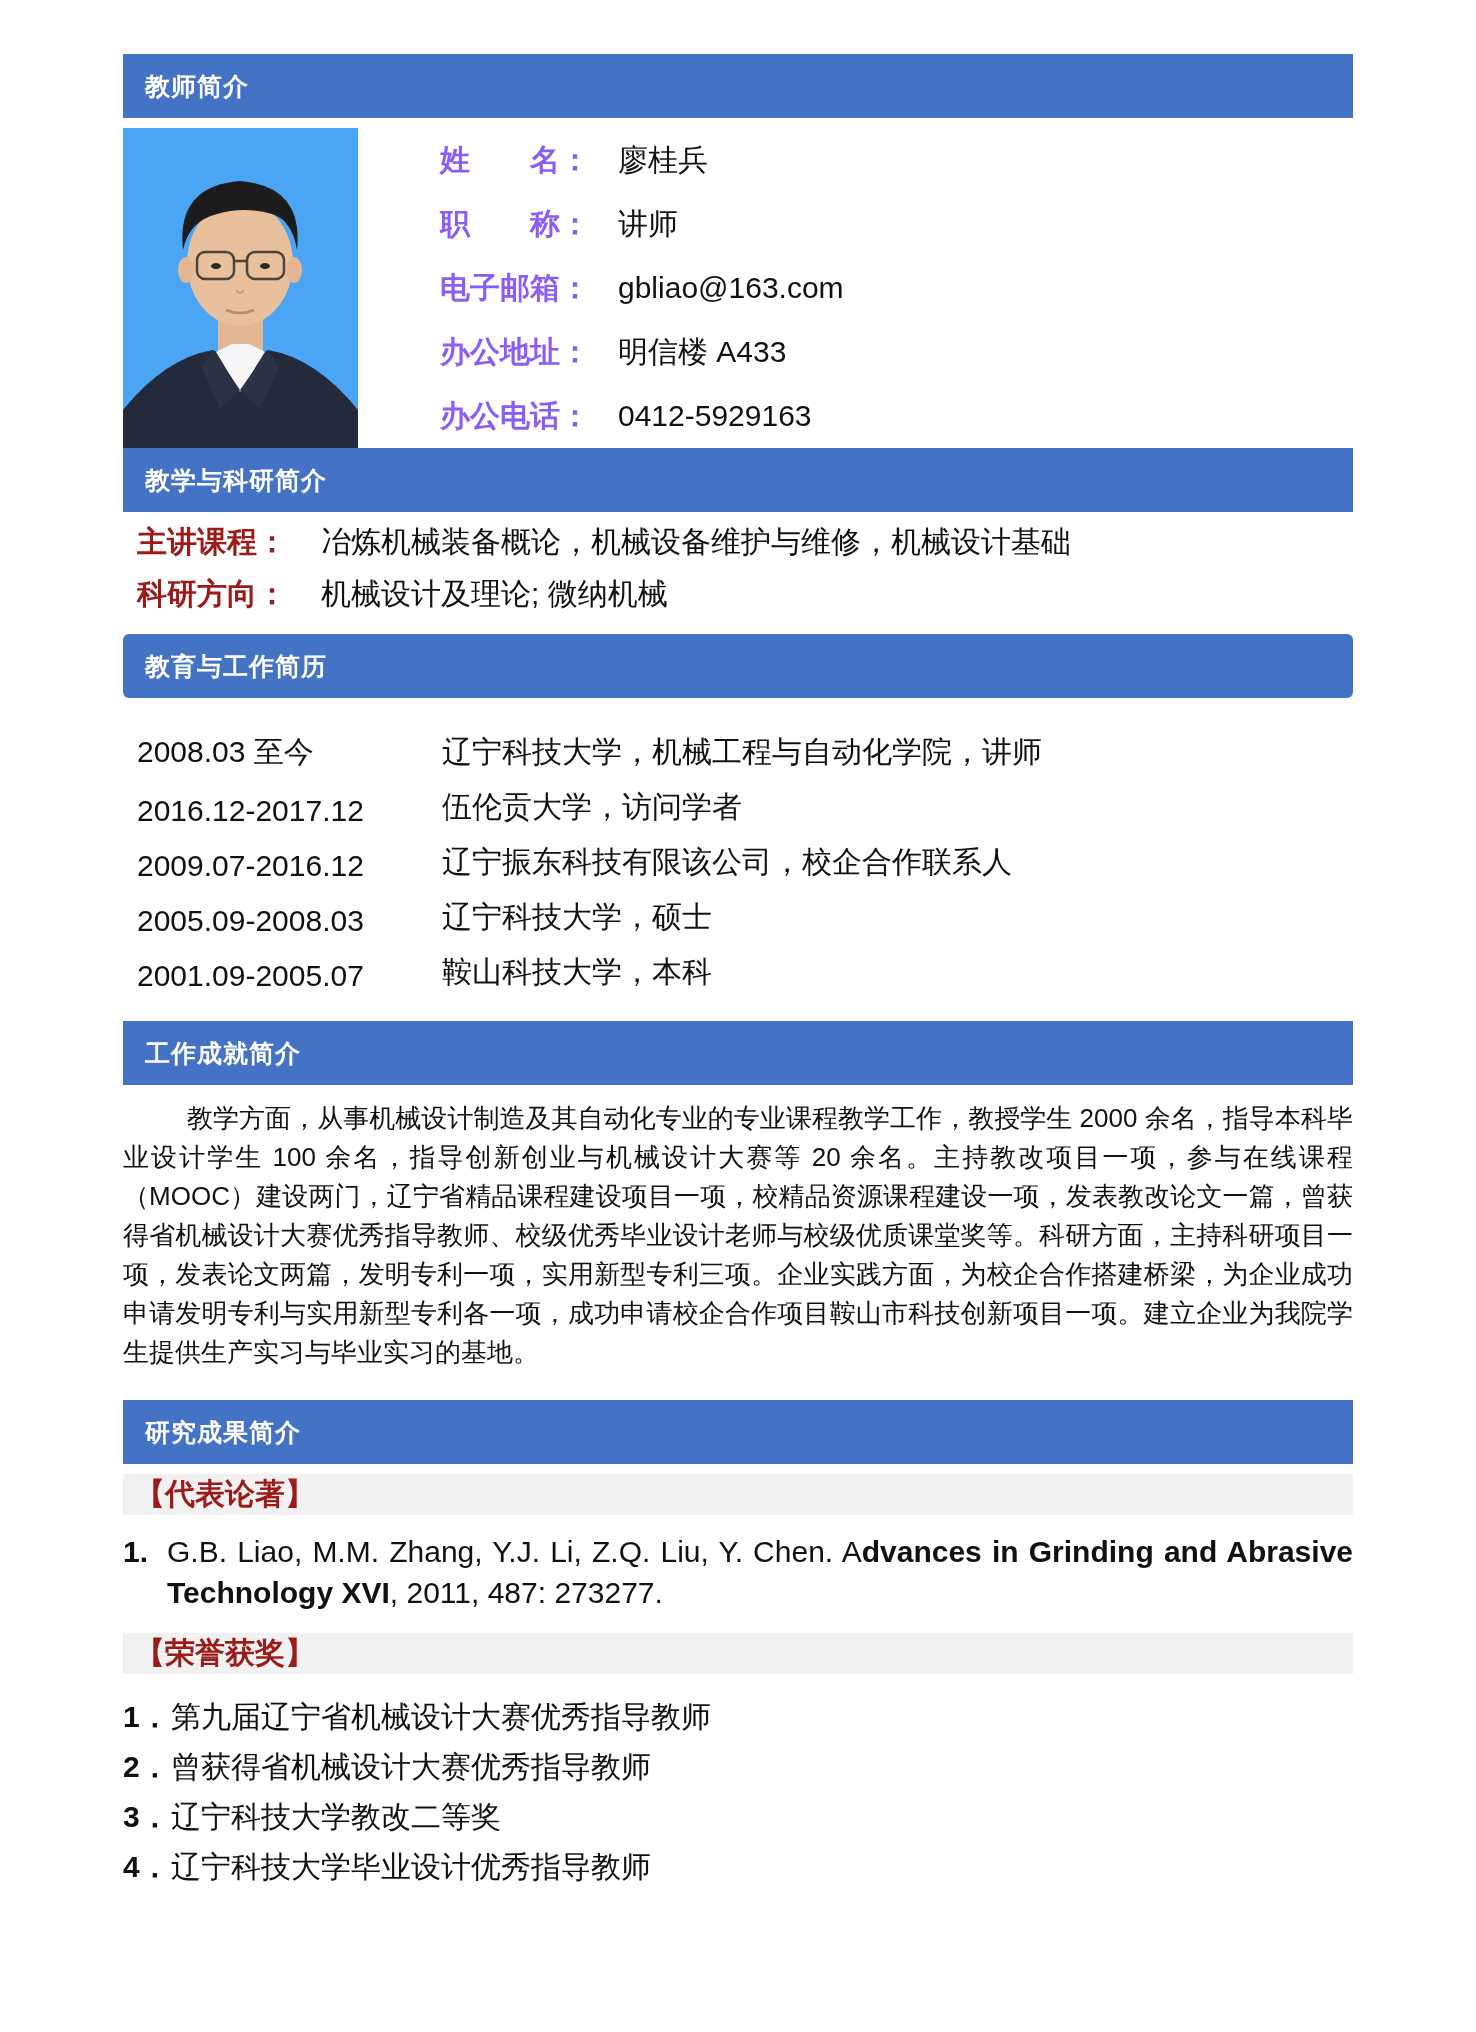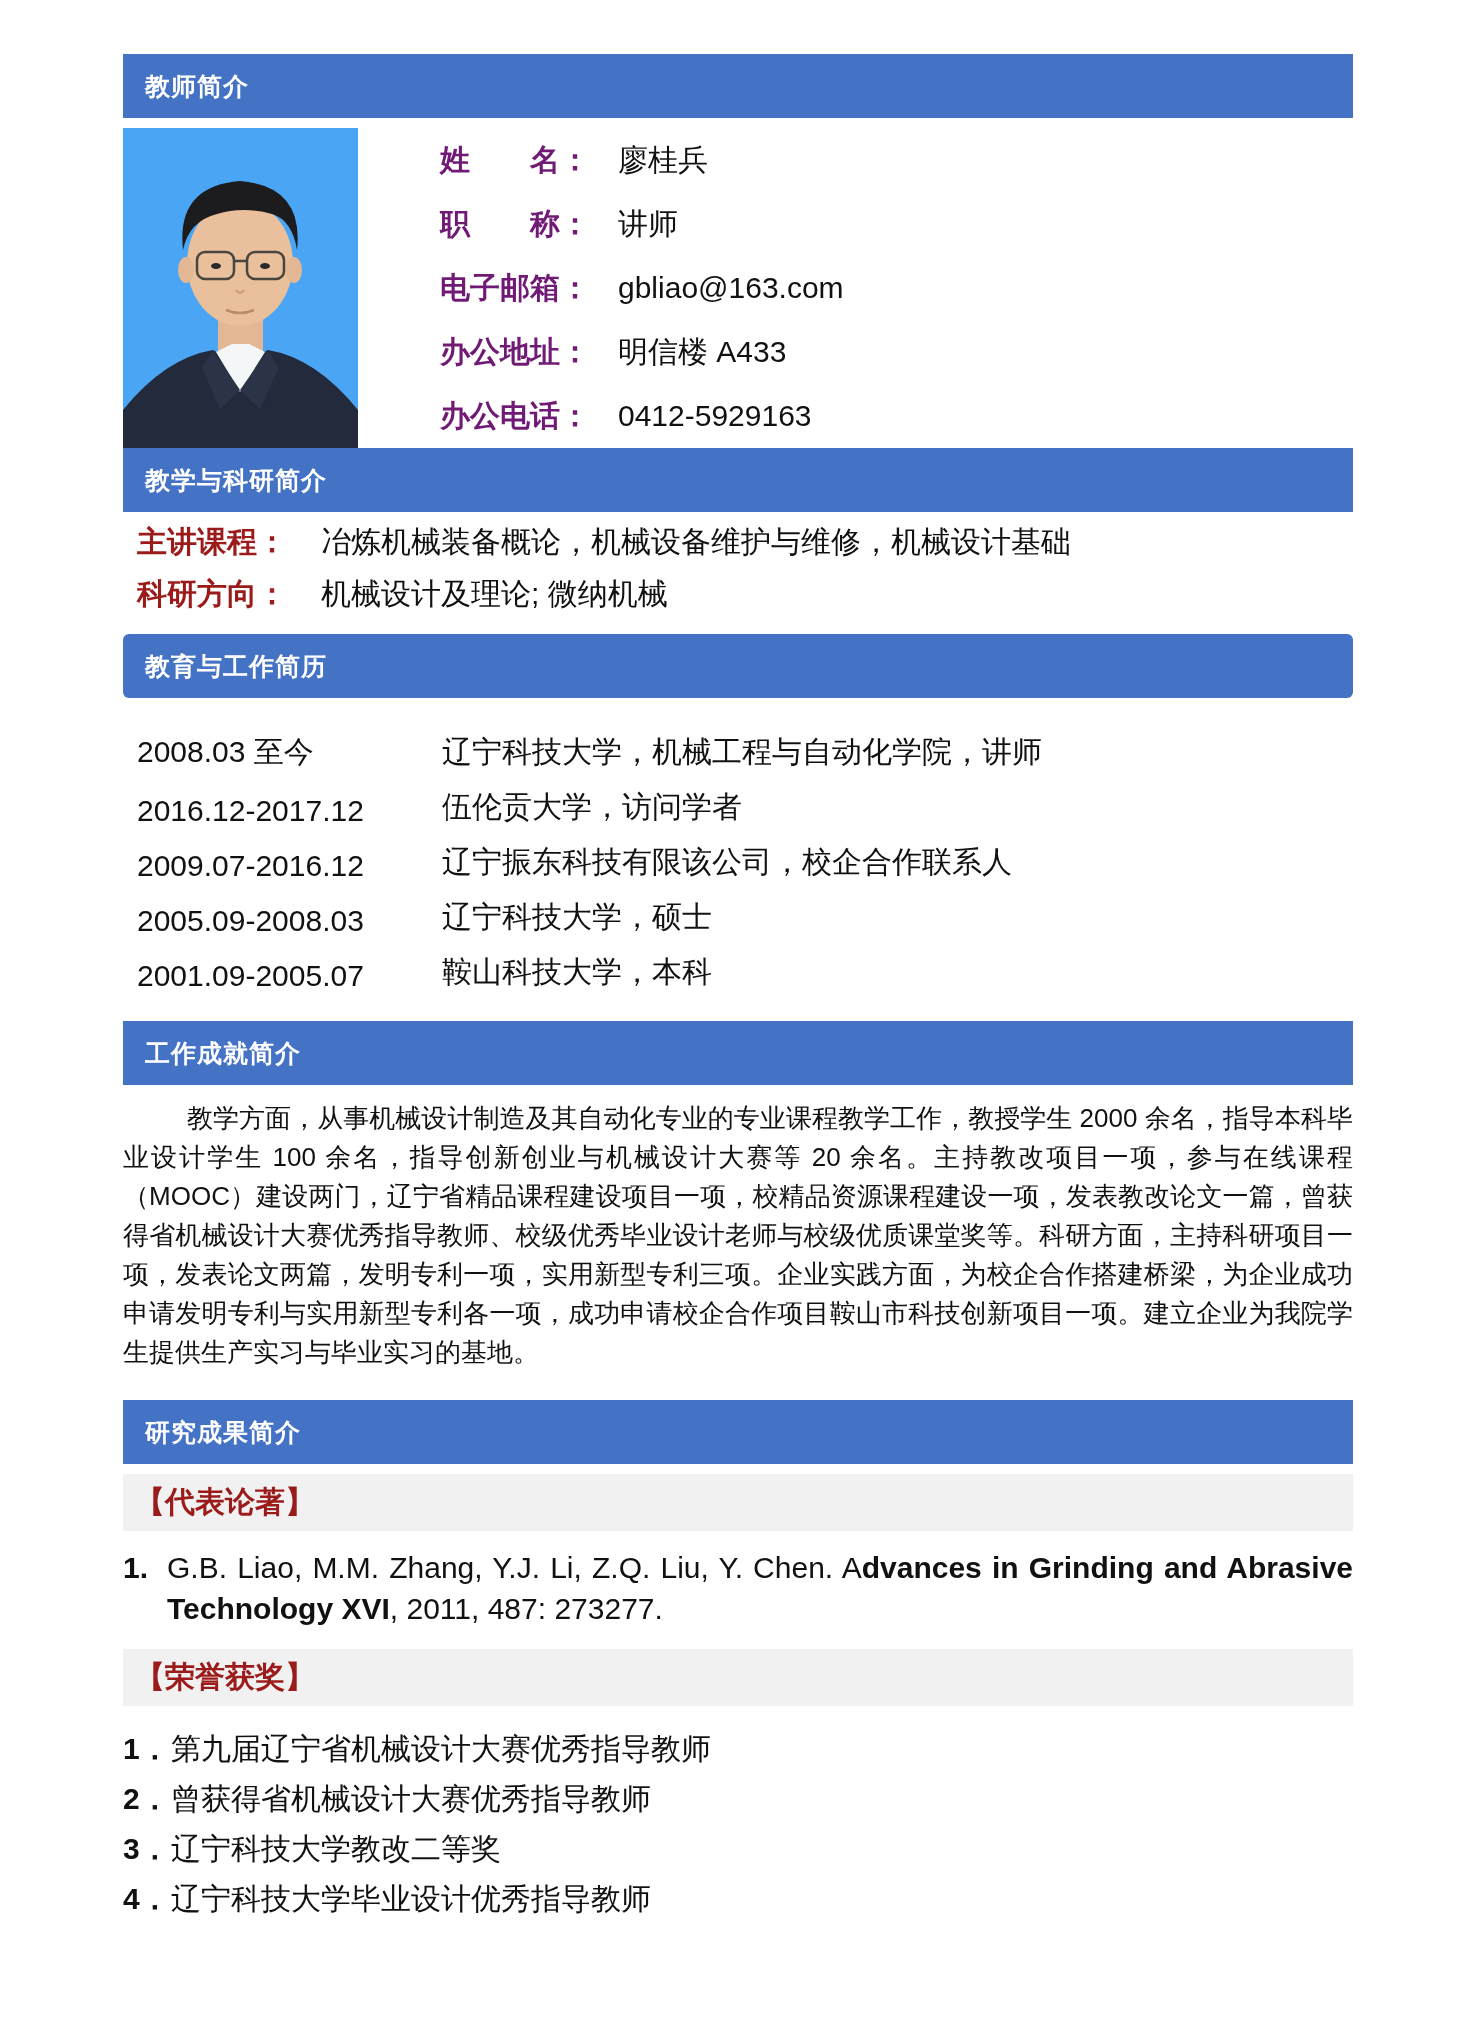--- a/index.html
+++ b/index.html
@@ -13,42 +13,42 @@
     height:64px; background:#4472C4; color:#ffffff;
     display:flex; align-items:center; padding-left:22px; box-sizing:border-box;
     font-size:25px; font-weight:bold; letter-spacing:1px;
   }
   
   .profile { display:flex; margin-top:10px; }
   .photo-frame { width:235px; height:320px; flex:none; overflow:hidden; }
   .photo-frame svg { display:block; }
   .fields { margin-left:82px; padding-top:0; }
   .field-row { display:flex; height:64px; align-items:center; font-size:30px; }
-  .field-label { color:#701a75; font-weight:bold; width:162px; flex:none; }
+  .field-label { color:#8b5cf6; font-weight:bold; width:162px; flex:none; }
   .field-value { margin-left:16px; color:#111; }
   
   .teach { padding:10px 0 8px 14px; }
   .teach-row { display:flex; min-height:52px; font-size:30px; }
   .teach-label { color:#9B1B1B; font-weight:bold; flex:none; }
   .teach-value { margin-left:34px; }
   .bar-edu { margin-top:0;border-radius:6px; }
   
   .timeline { padding:20px 0 16px 14px; }
   .tl-row { display:flex; height:55px; align-items:flex-end; font-size:30px; }
   .tl-date { width:305px; flex:none; }
   
   .bar-work { margin-top:12px; }
   .para {
     margin-top:14px; font-size:26px; line-height:39px;
     text-align:justify; text-indent:64px; color:#111;
   }
   
   .bar-research { margin-top:28px; }
   .subhead {
-    margin-top:10px; height:57px; background:#f1f1f1;
+    margin-top:10px; height:41px; background:#f1f1f1;
     display:flex; align-items:center; padding-left:12px; box-sizing:border-box;
     font-size:30px; font-weight:bold; color:#9B1B1B;
   }
   .subhead.awards-head { margin-top:20px; }
   .pub { display:flex; margin-top:16px; font-size:30px; line-height:41px; }
   .pub-num { width:44px; flex:none; font-weight:bold; }
   .pub-text { text-align:justify; flex:1; }
   .pub-text .bold { font-weight:bold; }
   .awards { margin-top:18px; }
   .award-row { display:flex; height:50px; align-items:center; font-size:30px; }

